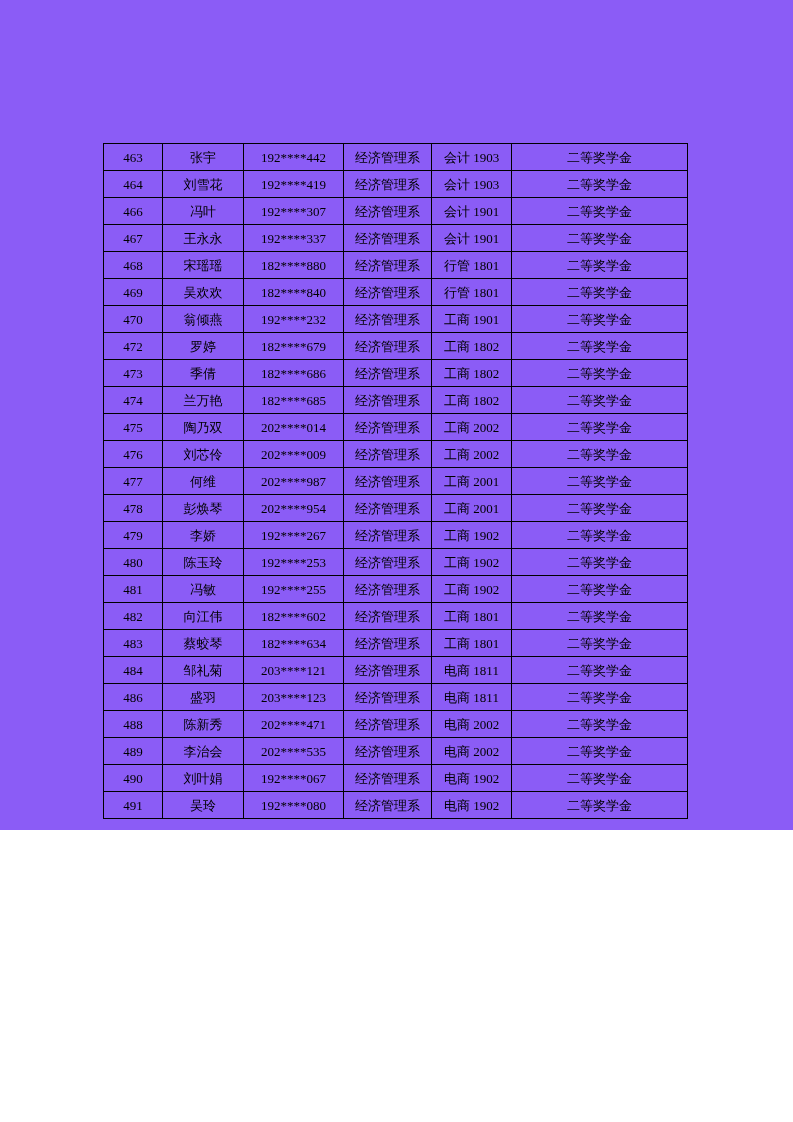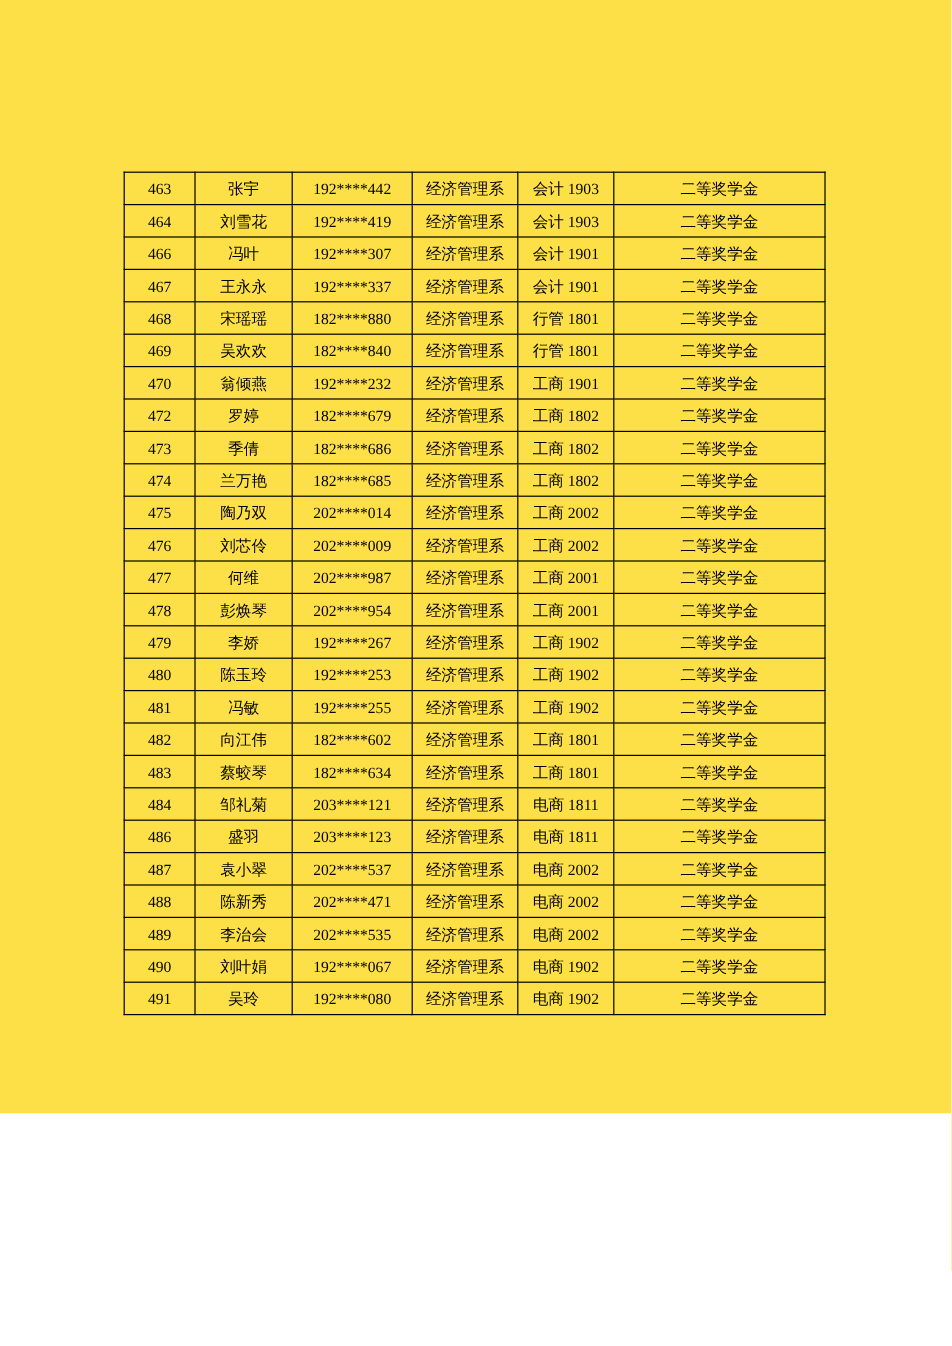--- a/index.html
+++ b/index.html
@@ -1,21 +1,21 @@
 <!DOCTYPE html>
 <html><head>
 <meta charset="utf-8">
 <style>
   * { margin: 0; padding: 0; box-sizing: border-box; }
   html, body { background: #ffffff; }
   .page {
     position: relative;
     width: 793px;
-    height: 928px;
-    background: #fde047;
+    height: 830px;
+    background: #8b5cf6;
     font-family: "Liberation Serif", "DejaVu Serif", serif;
     color: #000000;
     overflow: hidden;
   }
   table.scholarship {
     position: absolute;
     left: 103px;
     top: 143px;
     width: 584px;
     border-collapse: collapse;
@@ -225,28 +225,20 @@
     </tr>
         <tr>
       <td>486</td>
       <td>盛羽</td>
       <td>203****123</td>
       <td>经济管理系</td>
       <td>电商 1811</td>
       <td>二等奖学金</td>
     </tr>
         <tr>
-      <td>487</td>
-      <td>袁小翠</td>
-      <td>202****537</td>
-      <td>经济管理系</td>
-      <td>电商 2002</td>
-      <td>二等奖学金</td>
-    </tr>
-        <tr>
       <td>488</td>
       <td>陈新秀</td>
       <td>202****471</td>
       <td>经济管理系</td>
       <td>电商 2002</td>
       <td>二等奖学金</td>
     </tr>
         <tr>
       <td>489</td>
       <td>李治会</td>

